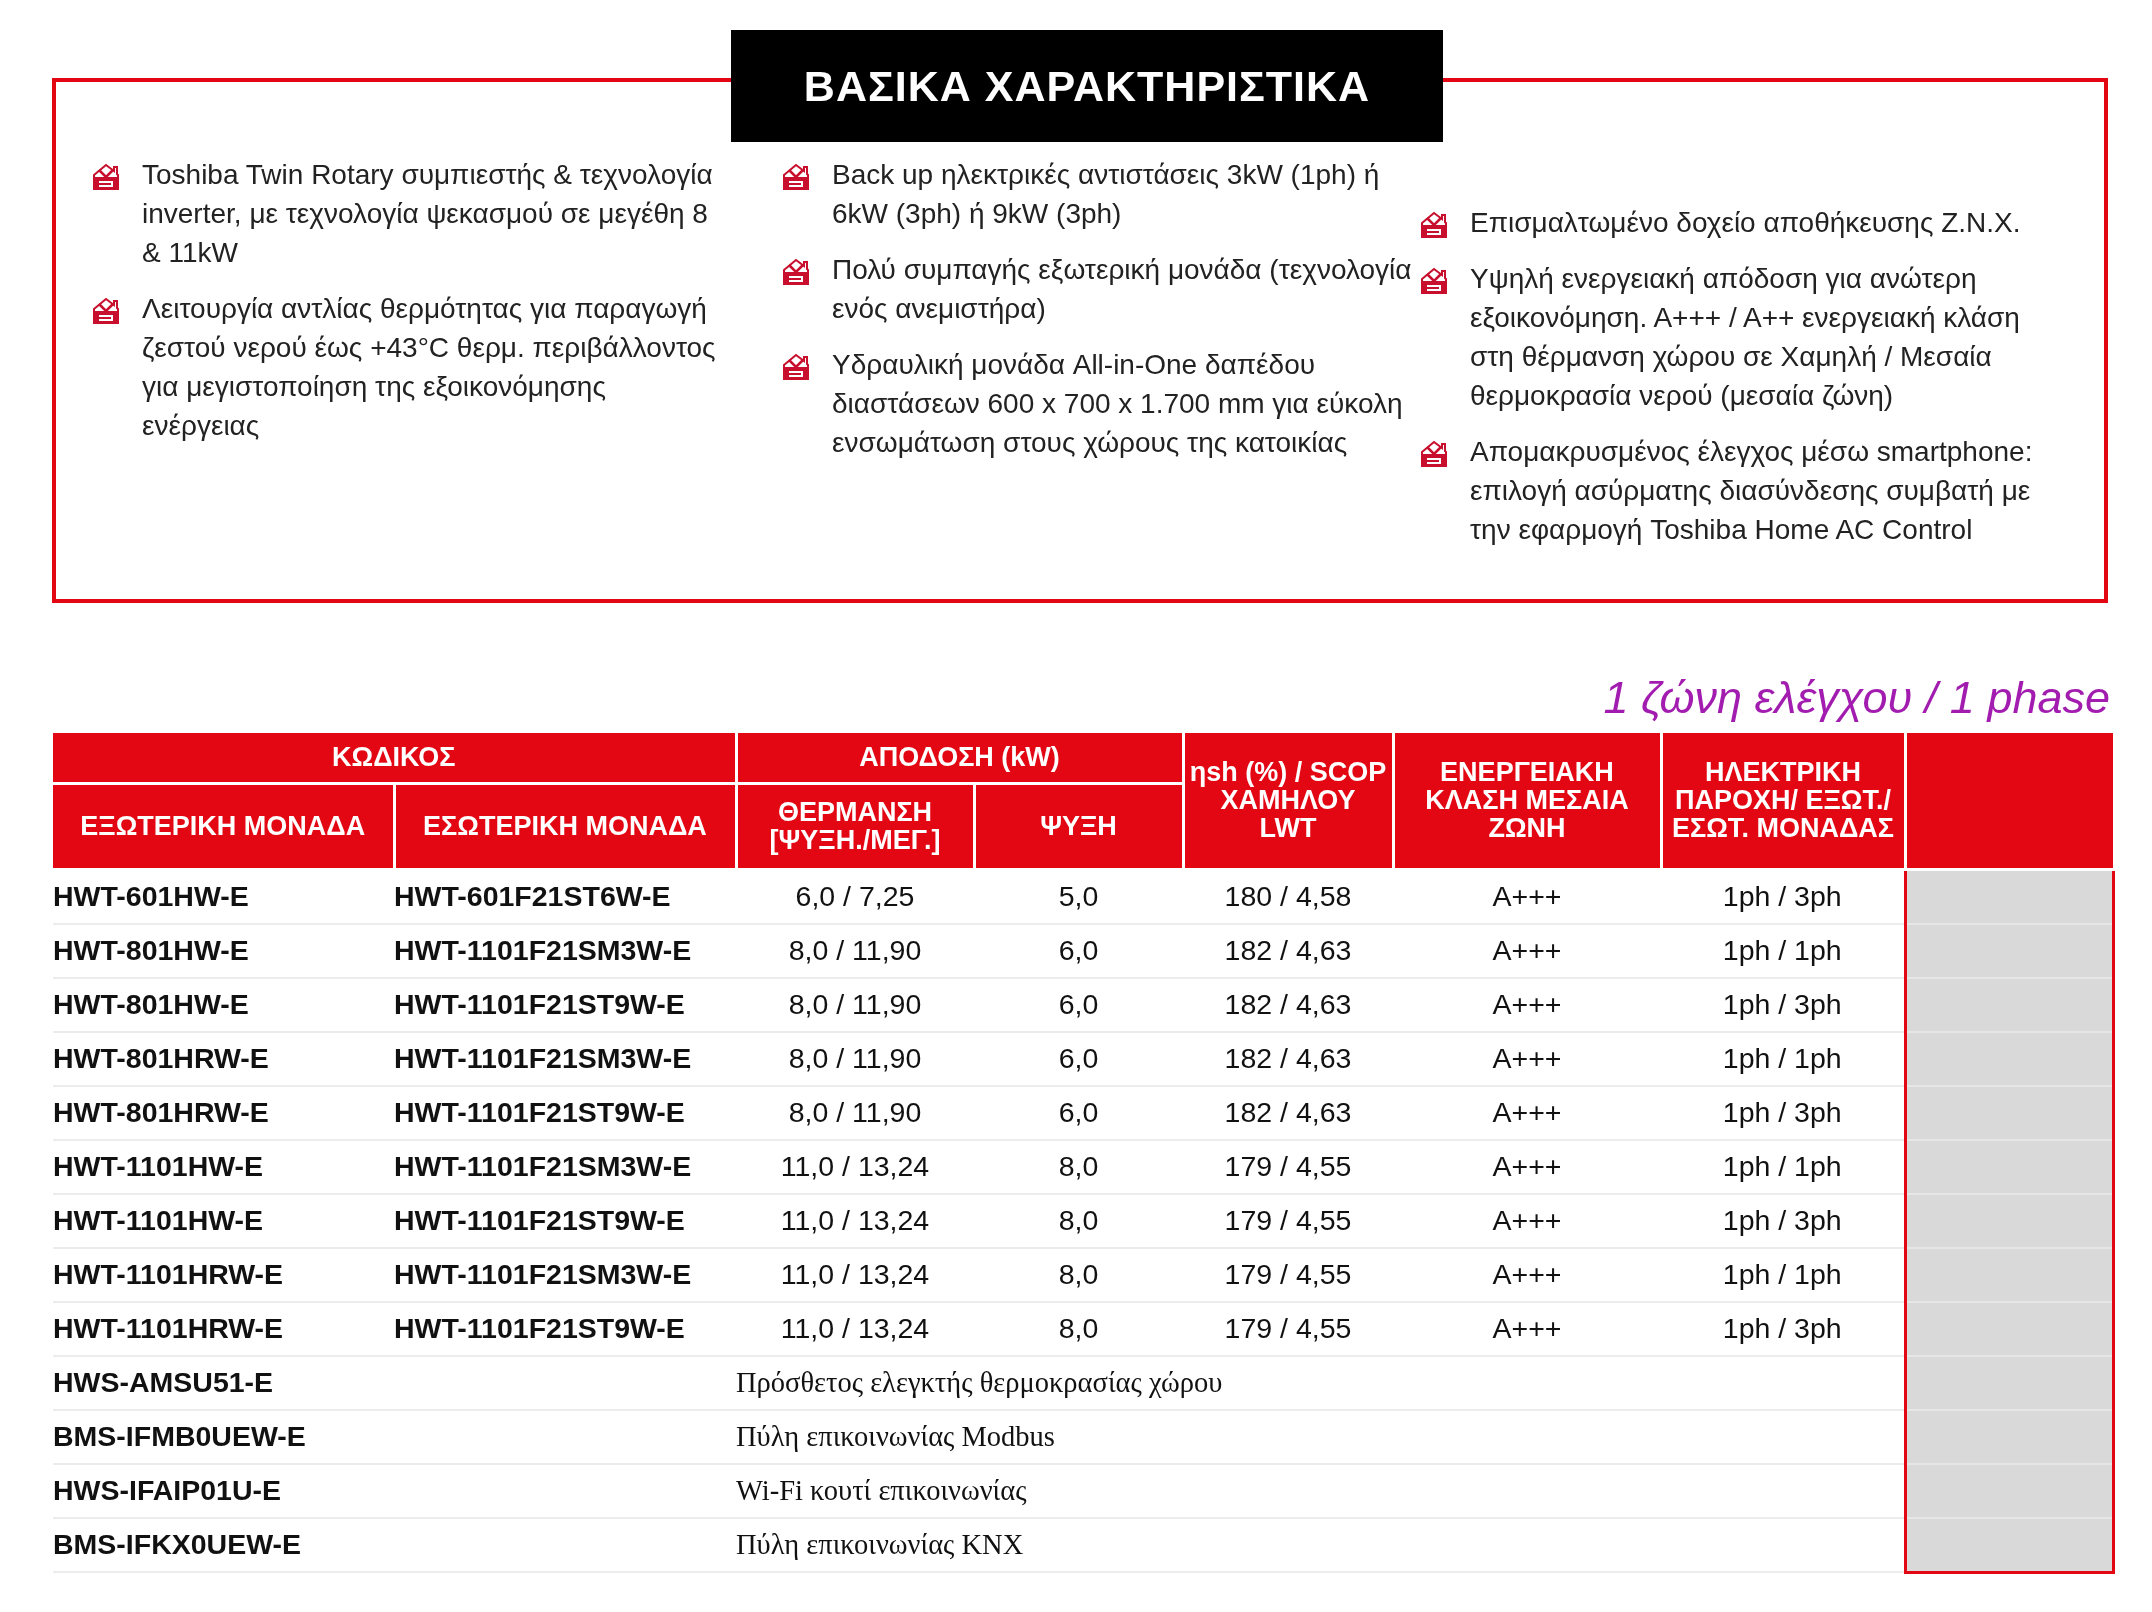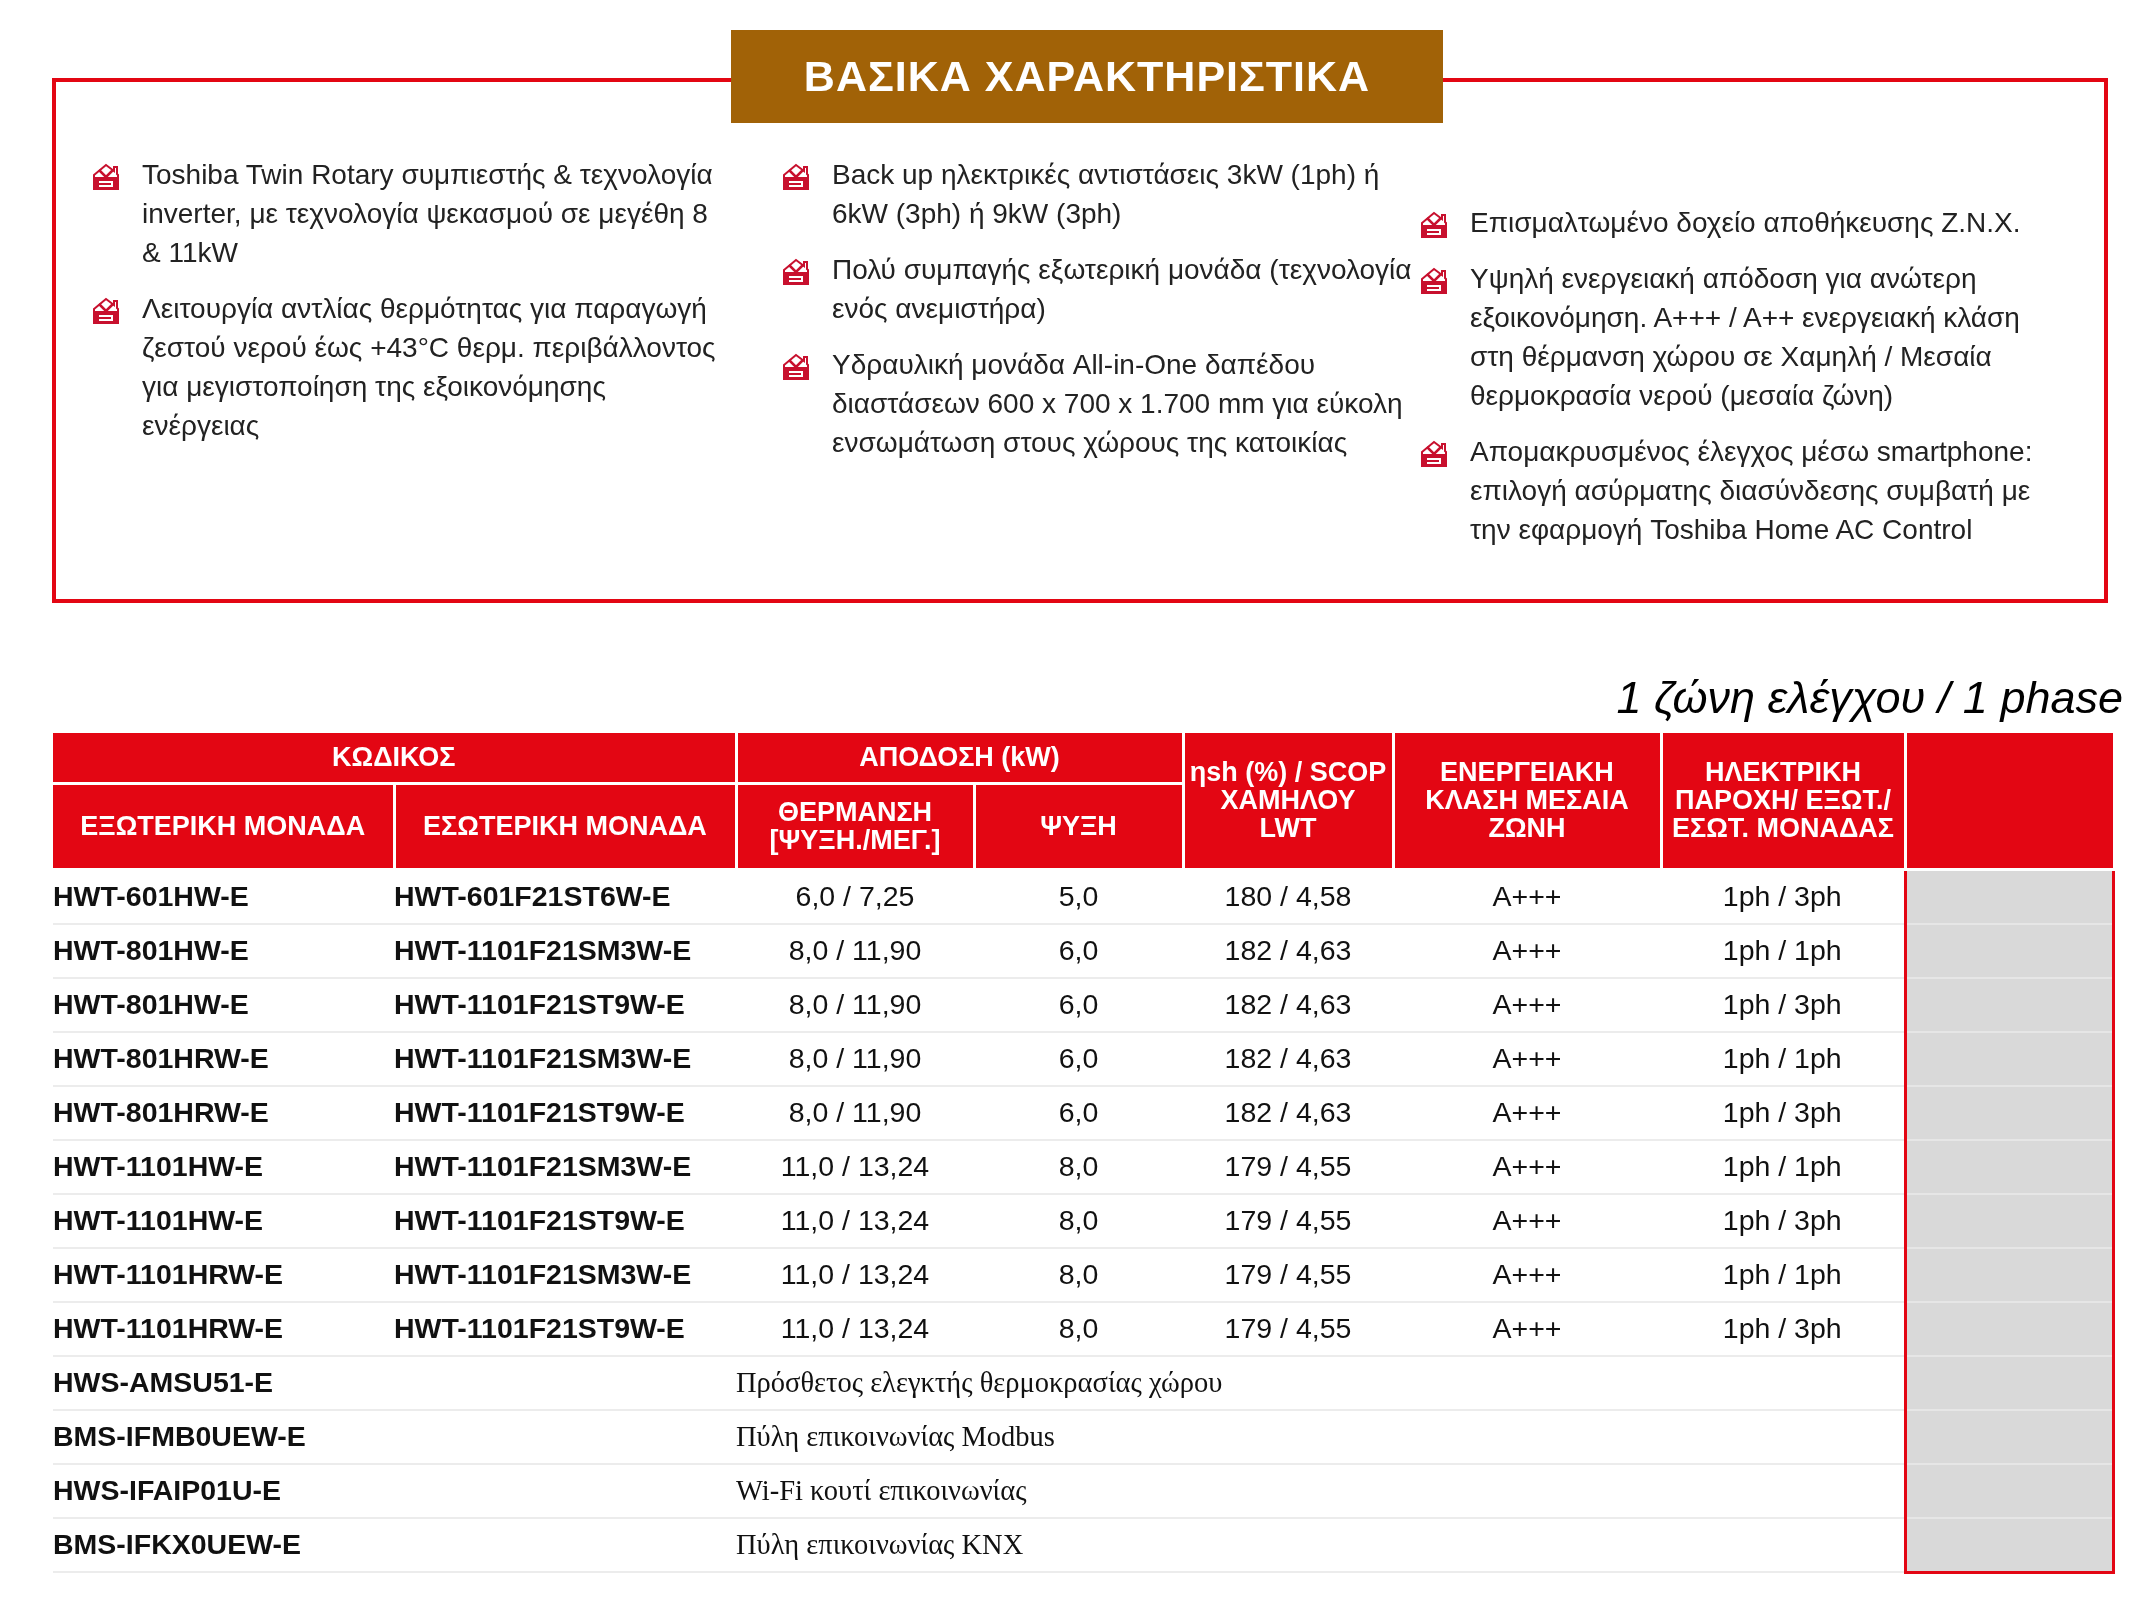--- a/index.html
+++ b/index.html
@@ -1,31 +1,31 @@
 <!DOCTYPE html>
 <html><head>
 <meta charset="utf-8">
 <style>
   html, body { margin: 0; padding: 0; background: #ffffff; }
   body { width: 2152px; height: 1612px; position: relative; overflow: hidden;
          font-family: "Liberation Sans", "DejaVu Sans", sans-serif; color: #1a1a1a; }
 
   .features-box { position: absolute; left: 52px; top: 78px; width: 2056px; height: 525px;
                   border: 4px solid #e30613; box-sizing: border-box; }
-  .banner { position: absolute; left: 731px; top: 30px; width: 712px; height: 93px;
-            background: #a16207; display: flex; align-items: center; justify-content: center; }
+  .banner { position: absolute; left: 731px; top: 30px; width: 712px; height: 112px;
+            background: #000000; display: flex; align-items: center; justify-content: center; }
   .banner-title { color: #fff; font-weight: bold; font-size: 43px; letter-spacing: 1px; }
 
   .feature-col { position: absolute; top: 155px; }
   .feature { display: flex; align-items: flex-start; margin-bottom: 17px; }
   .feature-icon { width: 32px; height: 30px; margin-top: 6px; margin-right: 20px; flex: none; }
   .feature-text { font-size: 28px; line-height: 39px; color: #222; }
 
-  .subtitle { position: absolute; right: 29px; top: 672px; font-size: 45px; font-style: italic;
-              color: #000000; font-family: "Liberation Sans", sans-serif; text-align: right; }
+  .subtitle { position: absolute; right: 42px; top: 672px; font-size: 45px; font-style: italic;
+              color: #a21caf; font-family: "Liberation Sans", sans-serif; text-align: right; }
 
   table.spec { position: absolute; left: 53px; top: 733px; border-collapse: collapse;
                table-layout: fixed; width: 2060px; }
   table.spec th { background: #e30613; color: #fff; font-weight: bold; font-size: 27px;
                   line-height: 28px; text-align: center; padding: 0 4px;
                   border: 3px solid #ffffff; border-top: none; }
   table.spec th.first { border-left: none; }
   table.spec th.last-col { border-right: none; }
   .h1 { height: 50px; margin-top: 43px; }
   .h2 { height: 86px; }

